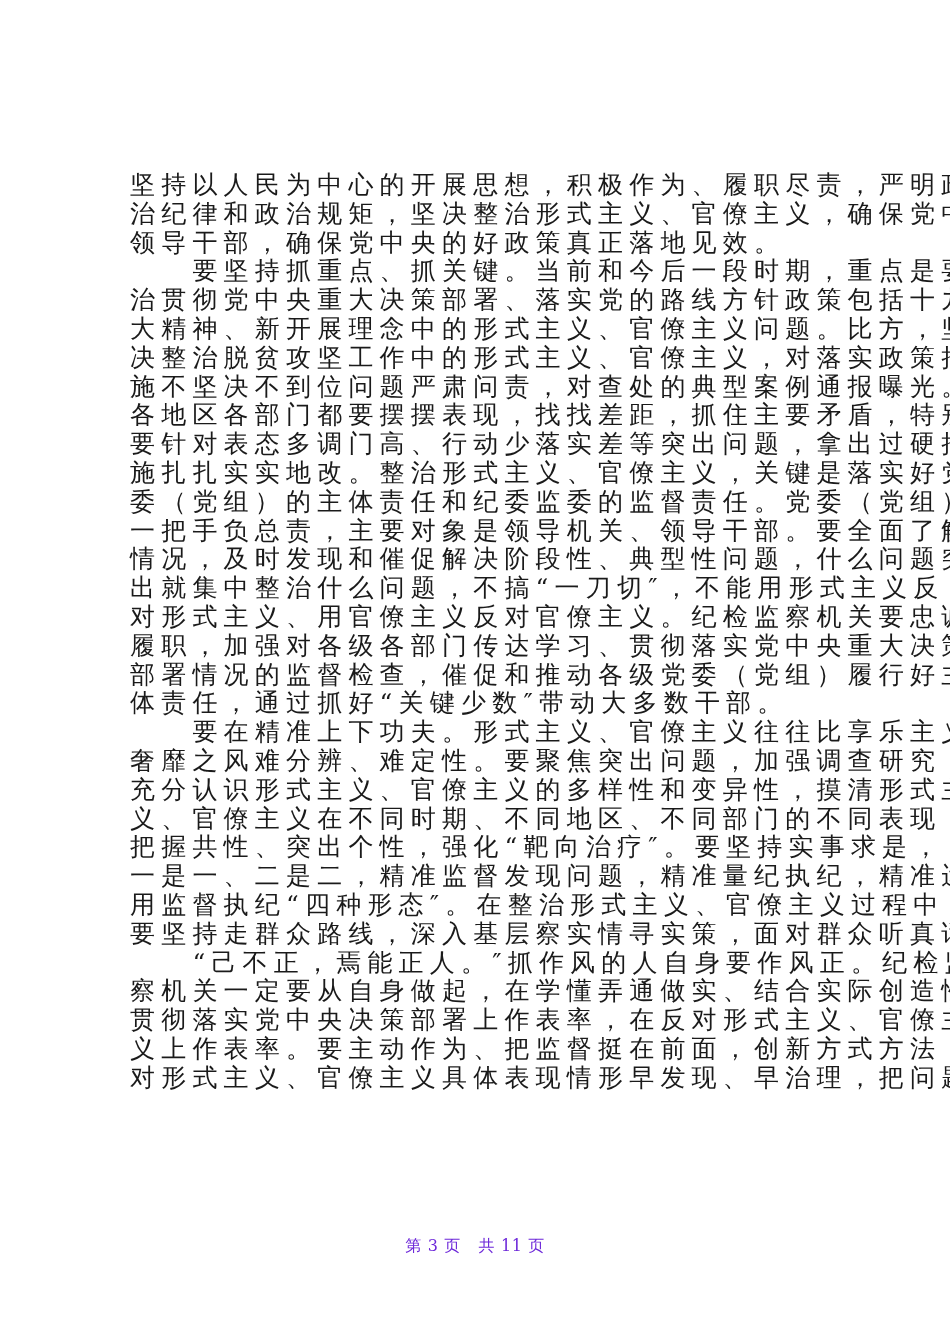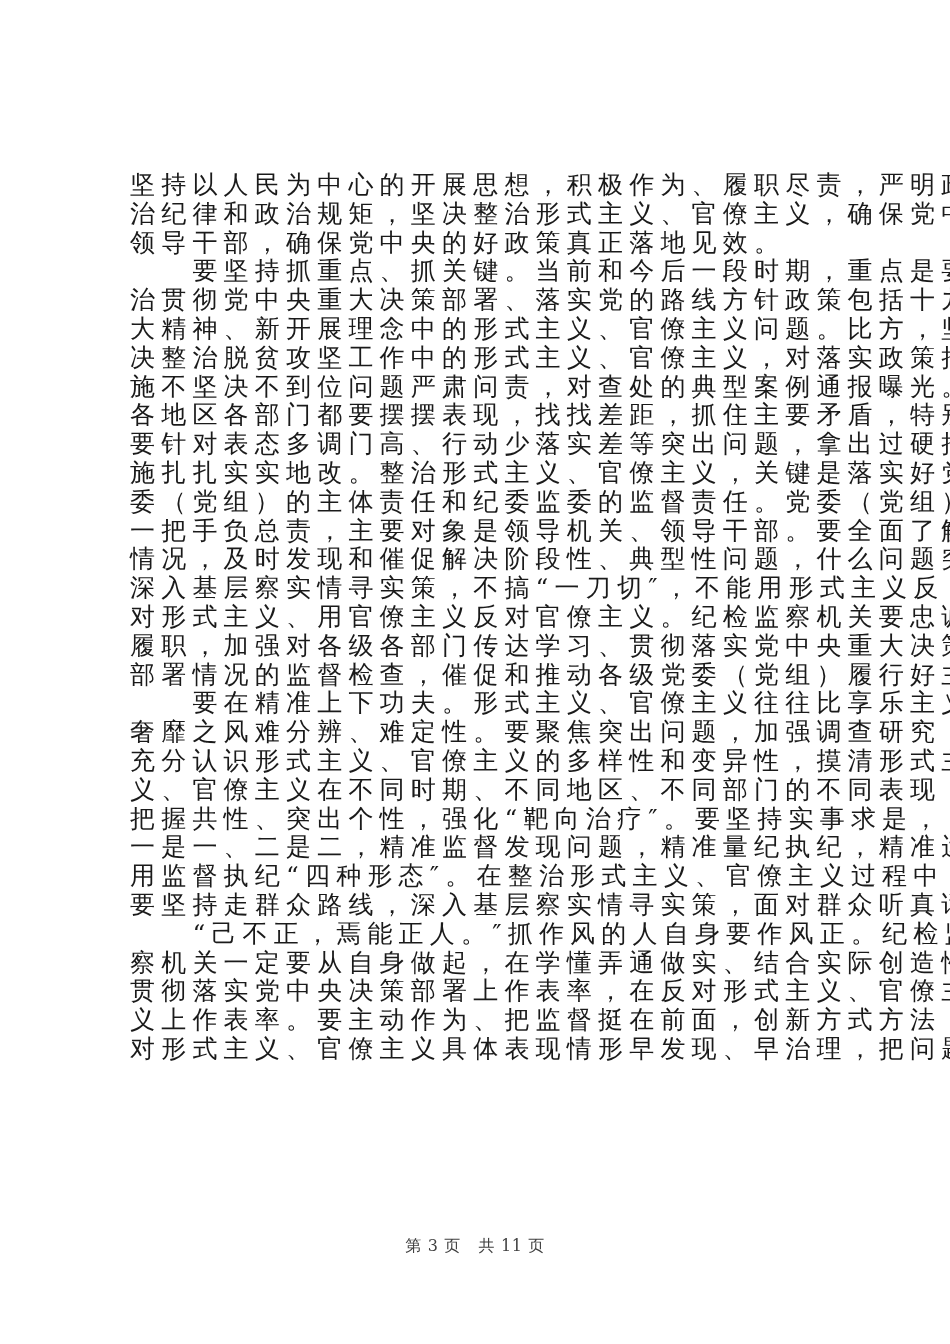--- a/index.html
+++ b/index.html
@@ -39,21 +39,21 @@
       color: #1a1a1a;
     }
     .footer {
       position: absolute;
       left: 0;
       width: 950px;
       top: 1236px;
       text-align: center;
       font-size: 16px;
       line-height: 20px;
-      color: #404040;
+      color: #6d28d9;
       letter-spacing: 0.5px;
     }
     .footer span { margin: 0 3px; }
   </style>
 </head>
 <body>
 
 <div class="page">
   <div class="body-text" id="body-text">
       <div>
@@ -66,24 +66,25 @@
         <span class="line">治贯彻党中央重大决策部署、落实党的路线方针政策包括十九</span>
         <span class="line">大精神、新开展理念中的形式主义、官僚主义问题。比方，坚</span>
         <span class="line">决整治脱贫攻坚工作中的形式主义、官僚主义，对落实政策措</span>
         <span class="line">施不坚决不到位问题严肃问责，对查处的典型案例通报曝光。</span>
         <span class="line">各地区各部门都要摆摆表现，找找差距，抓住主要矛盾，特别</span>
         <span class="line">要针对表态多调门高、行动少落实差等突出问题，拿出过硬措</span>
         <span class="line">施扎扎实实地改。整治形式主义、官僚主义，关键是落实好党</span>
         <span class="line">委（党组）的主体责任和纪委监委的监督责任。党委（党组）</span>
         <span class="line">一把手负总责，主要对象是领导机关、领导干部。要全面了解</span>
         <span class="line">情况，及时发现和催促解决阶段性、典型性问题，什么问题突</span>
-        <span class="line">深入基层察实情寻实策，不搞“一刀切″，不能用形式主义反</span>
+        <span class="line">出就集中整治什么问题，不搞“一刀切″，不能用形式主义反</span>
         <span class="line">对形式主义、用官僚主义反对官僚主义。纪检监察机关要忠诚</span>
         <span class="line">履职，加强对各级各部门传达学习、贯彻落实党中央重大决策</span>
         <span class="line">部署情况的监督检查，催促和推动各级党委（党组）履行好主</span>
+        <span class="line">体责任，通过抓好“关键少数″带动大多数干部。</span>
       </div>
       <div>
         <span class="line">　　要在精准上下功夫。形式主义、官僚主义往往比享乐主义、</span>
         <span class="line">奢靡之风难分辨、难定性。要聚焦突出问题，加强调查研究，</span>
         <span class="line">充分认识形式主义、官僚主义的多样性和变异性，摸清形式主</span>
         <span class="line">义、官僚主义在不同时期、不同地区、不同部门的不同表现，</span>
         <span class="line">把握共性、突出个性，强化“靶向治疗″。要坚持实事求是，</span>
         <span class="line">一是一、二是二，精准监督发现问题，精准量纪执纪，精准运</span>
         <span class="line">用监督执纪“四种形态″。在整治形式主义、官僚主义过程中，</span>
         <span class="line">要坚持走群众路线，深入基层察实情寻实策，面对群众听真话</span>

